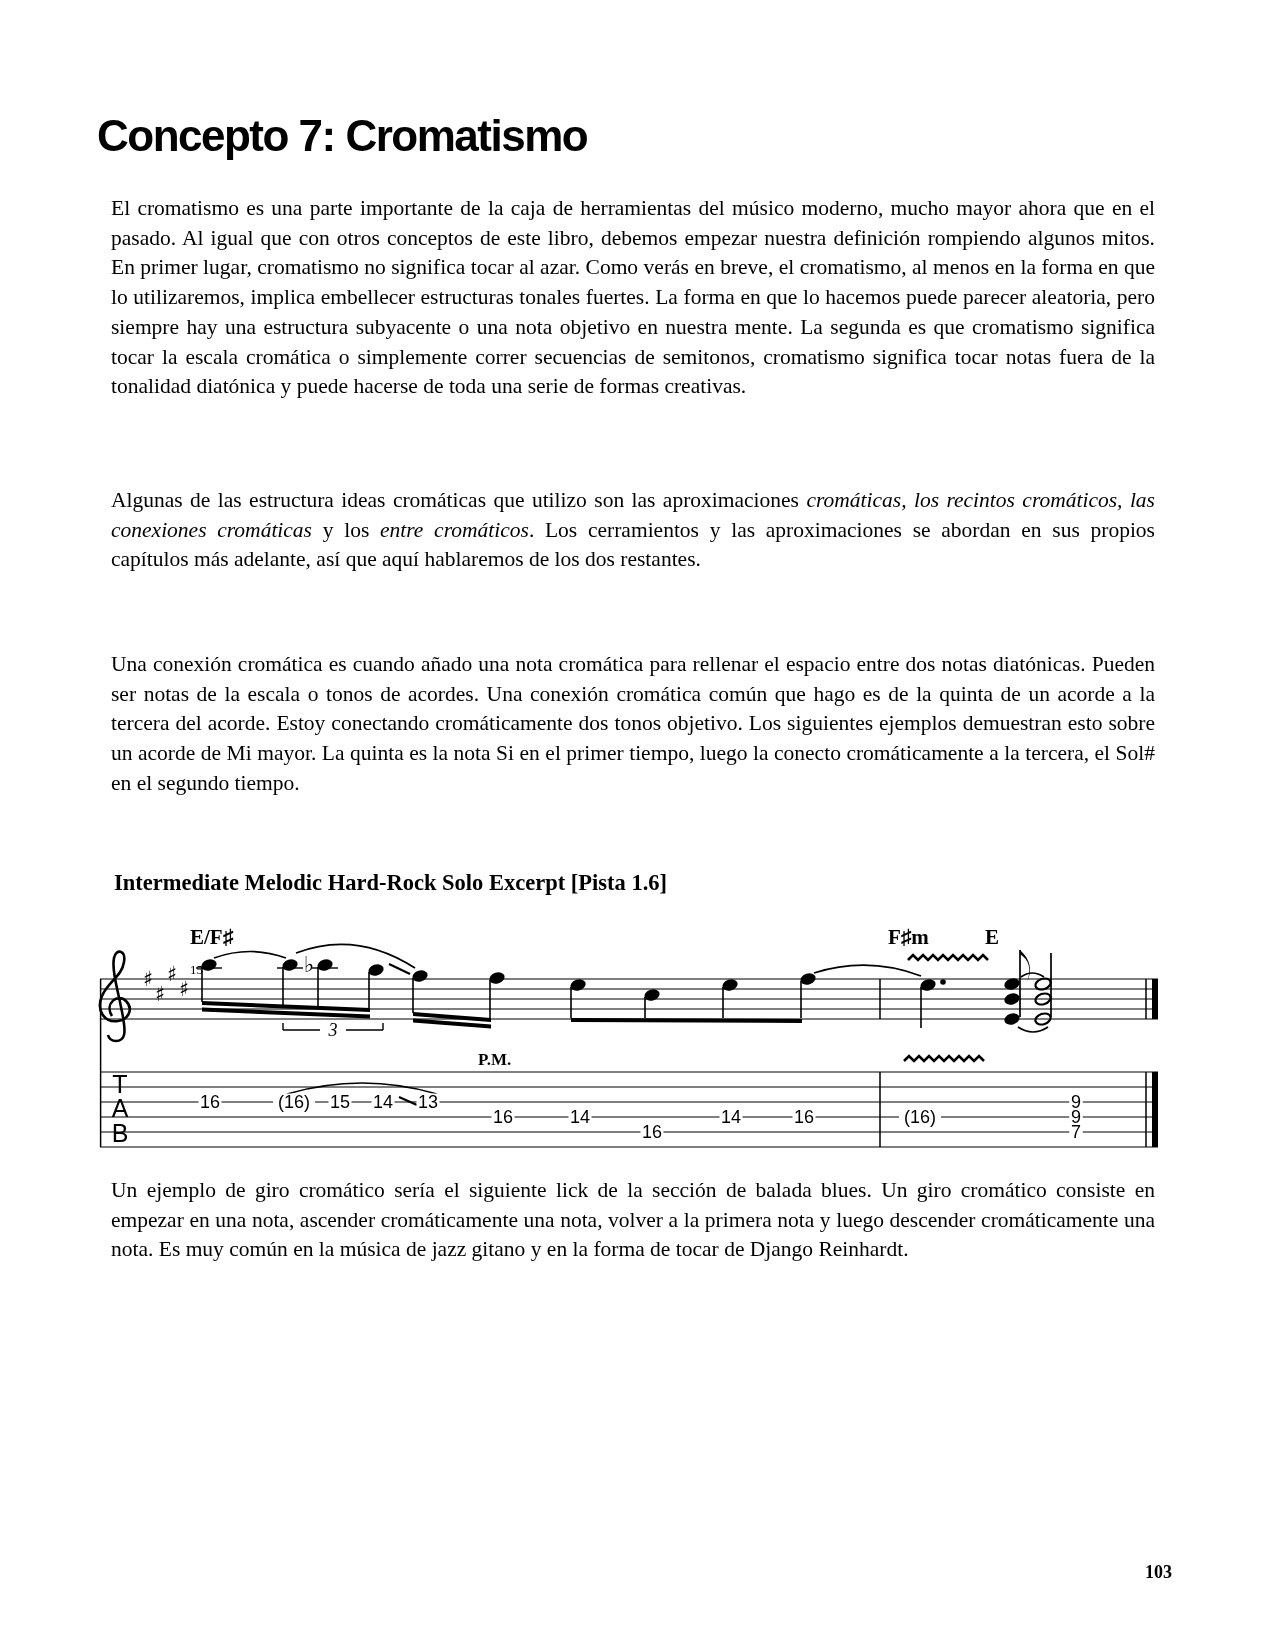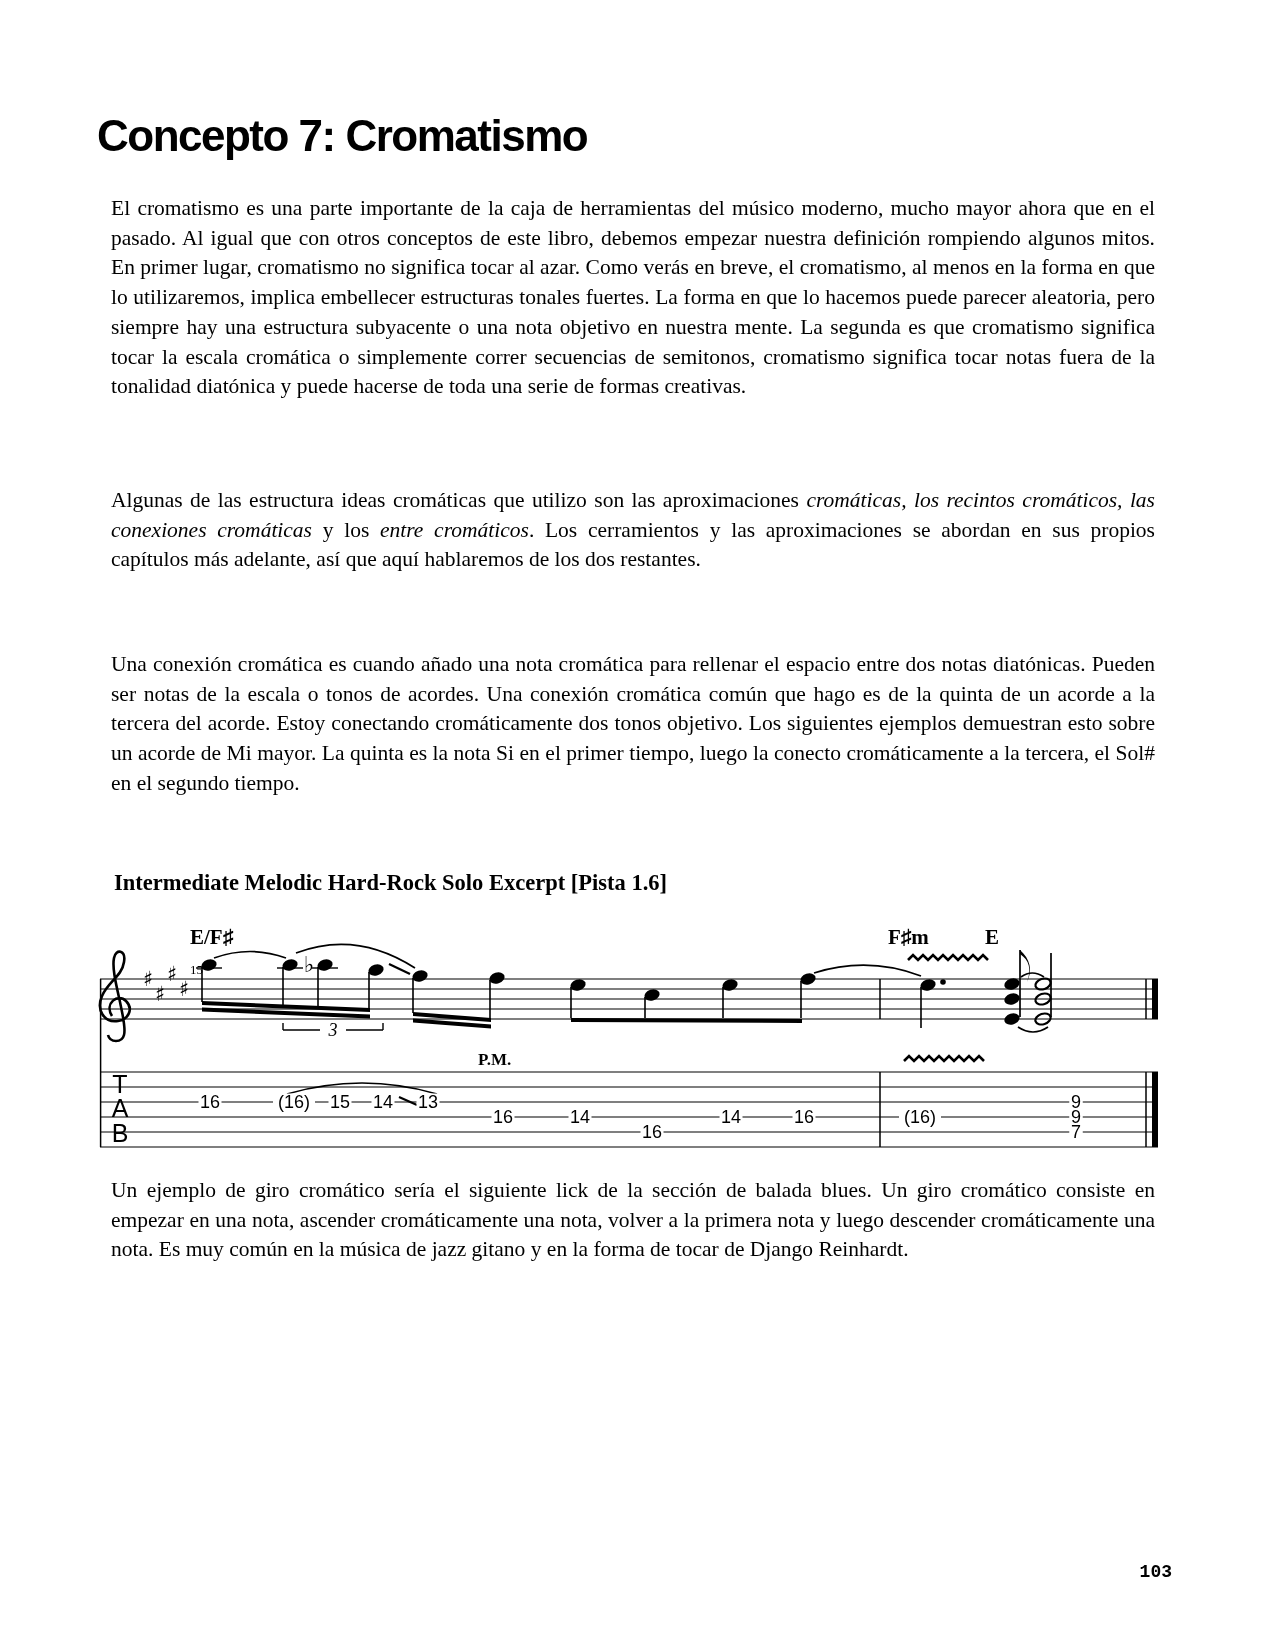--- a/index.html
+++ b/index.html
@@ -8,21 +8,21 @@
   .page-title{position:absolute;left:97px;top:82px;
        font-family:"Liberation Sans",sans-serif;font-weight:bold;
        font-size:44px;letter-spacing:-1.5px;white-space:nowrap;}
   .body-par{position:absolute;left:98px;width:1044px;
        font-size:21.5px;line-height:29.7px;text-align:justify;margin:13px;}
   .body-par i{font-style:italic;}
   .example-heading{position:absolute;left:98px;top:854px;margin:16px;
        font-size:22.5px;font-weight:bold;white-space:nowrap;}
   #music-svg{position:absolute;left:0;top:900px;}
   .page-number{position:absolute;right:103px;top:1562px;
-       font-size:18px;font-weight:bold;font-family:Liberation Mono, monospace;}
+       font-size:18px;font-weight:bold;}
 </style>
 </head>
 <body>
 
 <h1 class="page-title">Concepto 7: Cromatismo</h1>
 
 <p class="body-par" style="top:181px">
   <span>El cromatismo es una parte importante de la caja de herramientas del músico moderno, mucho mayor ahora que en el pasado. Al igual que con otros conceptos de este libro, debemos empezar nuestra definición rompiendo algunos mitos. En primer lugar, cromatismo no significa tocar al azar. Como verás en breve, el cromatismo, al menos en la forma en que lo utilizaremos, implica embellecer estructuras tonales fuertes. La forma en que lo hacemos puede parecer aleatoria, pero siempre hay una estructura subyacente o una nota objetivo en nuestra mente. La segunda es que cromatismo significa tocar la escala cromática o simplemente correr secuencias de semitonos, cromatismo significa tocar notas fuera de la tonalidad diatónica y puede hacerse de toda una serie de formas creativas.</span>
 </p>
 

